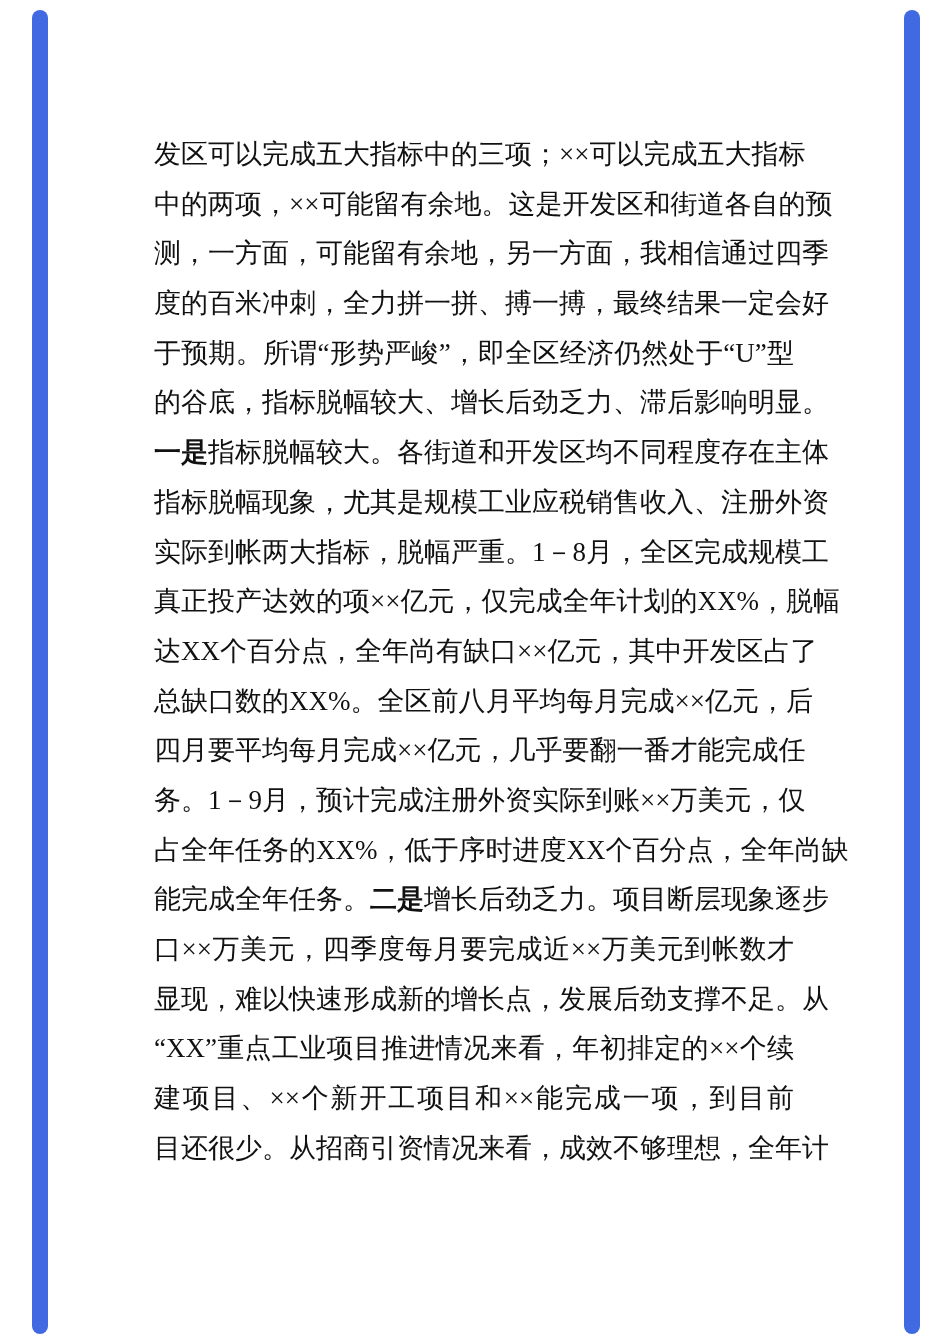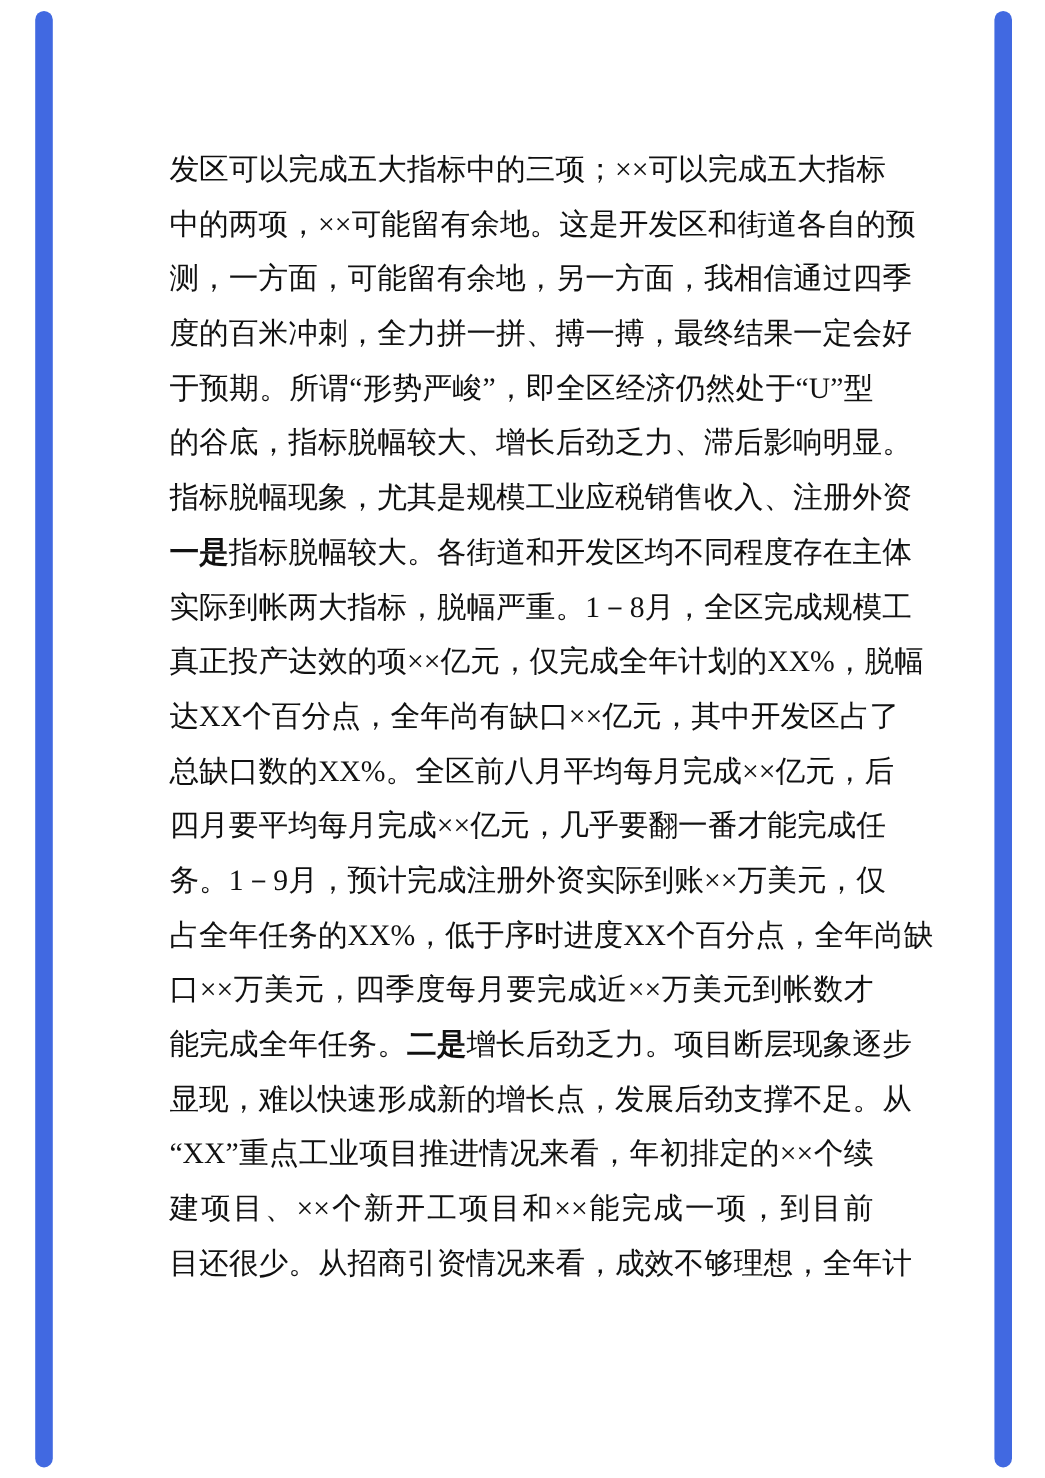--- a/index.html
+++ b/index.html
@@ -57,29 +57,29 @@
 <div class="page">
   <div class="scroll-indicator left" style="background: rgb(65, 105, 225);"></div>
   <div class="scroll-indicator right" style="background: rgb(65, 105, 225);"></div>
   <div class="text-block" id="text-block">
       <div class="line"><span class="seg">发区可以完成五大指标中的三项；××可以完成五大指标</span></div>
       <div class="line"><span class="seg">中的两项，××可能留有余地。这是开发区和街道各自的预</span></div>
       <div class="line"><span class="seg">测，一方面，可能留有余地，另一方面，我相信通过四季</span></div>
       <div class="line"><span class="seg">度的百米冲刺，全力拼一拼、搏一搏，最终结果一定会好</span></div>
       <div class="line"><span class="seg">于预期。所谓“形势严峻”，即全区经济仍然处于“U”型</span></div>
       <div class="line"><span class="seg">的谷底，指标脱幅较大、增长后劲乏力、滞后影响明显。</span></div>
+      <div class="line"><span class="seg bold">一是</span><span class="seg">指标脱幅较大。各街道和开发区均不同程度存在主体</span></div>
       <div class="line"><span class="seg">指标脱幅现象，尤其是规模工业应税销售收入、注册外资</span></div>
-      <div class="line"><span class="seg bold">一是</span><span class="seg">指标脱幅较大。各街道和开发区均不同程度存在主体</span></div>
       <div class="line"><span class="seg">实际到帐两大指标，脱幅严重。1－8月，全区完成规模工</span></div>
       <div class="line"><span class="seg">真正投产达效的项××亿元，仅完成全年计划的XX%，脱幅</span></div>
       <div class="line"><span class="seg">达XX个百分点，全年尚有缺口××亿元，其中开发区占了</span></div>
       <div class="line"><span class="seg">总缺口数的XX%。全区前八月平均每月完成××亿元，后</span></div>
       <div class="line"><span class="seg">四月要平均每月完成××亿元，几乎要翻一番才能完成任</span></div>
       <div class="line"><span class="seg">务。1－9月，预计完成注册外资实际到账××万美元，仅</span></div>
       <div class="line"><span class="seg">占全年任务的XX%，低于序时进度XX个百分点，全年尚缺</span></div>
+      <div class="line"><span class="seg">能完成全年任务。</span><span class="seg bold">二是</span><span class="seg">增长后劲乏力。项目断层现象逐步</span></div>
       <div class="line"><span class="seg">口××万美元，四季度每月要完成近××万美元到帐数才</span></div>
-      <div class="line"><span class="seg">能完成全年任务。</span><span class="seg bold">二是</span><span class="seg">增长后劲乏力。项目断层现象逐步</span></div>
       <div class="line"><span class="seg">显现，难以快速形成新的增长点，发展后劲支撑不足。从</span></div>
       <div class="line"><span class="seg">“XX”重点工业项目推进情况来看，年初排定的××个续</span></div>
       <div class="line"><span class="seg">建项目、××个新开工项目和××能完成一项，到目前</span></div>
       <div class="line"><span class="seg">目还很少。从招商引资情况来看，成效不够理想，全年计</span></div>
     </div>
 </div>
 
 </body></html>

